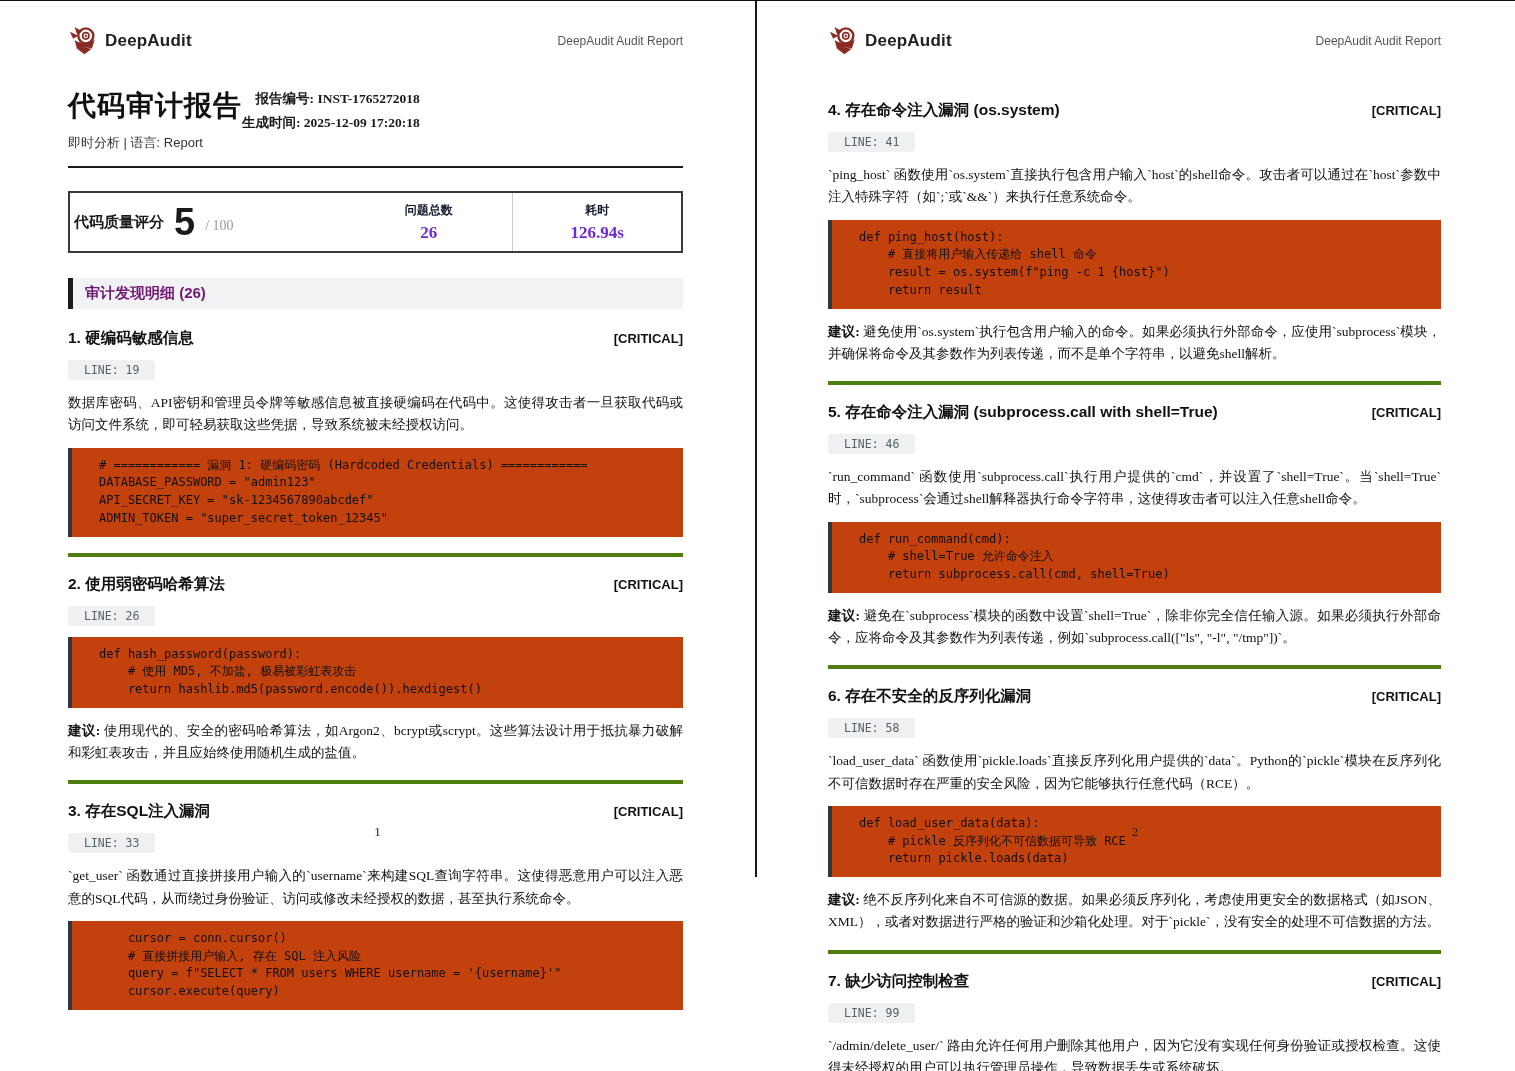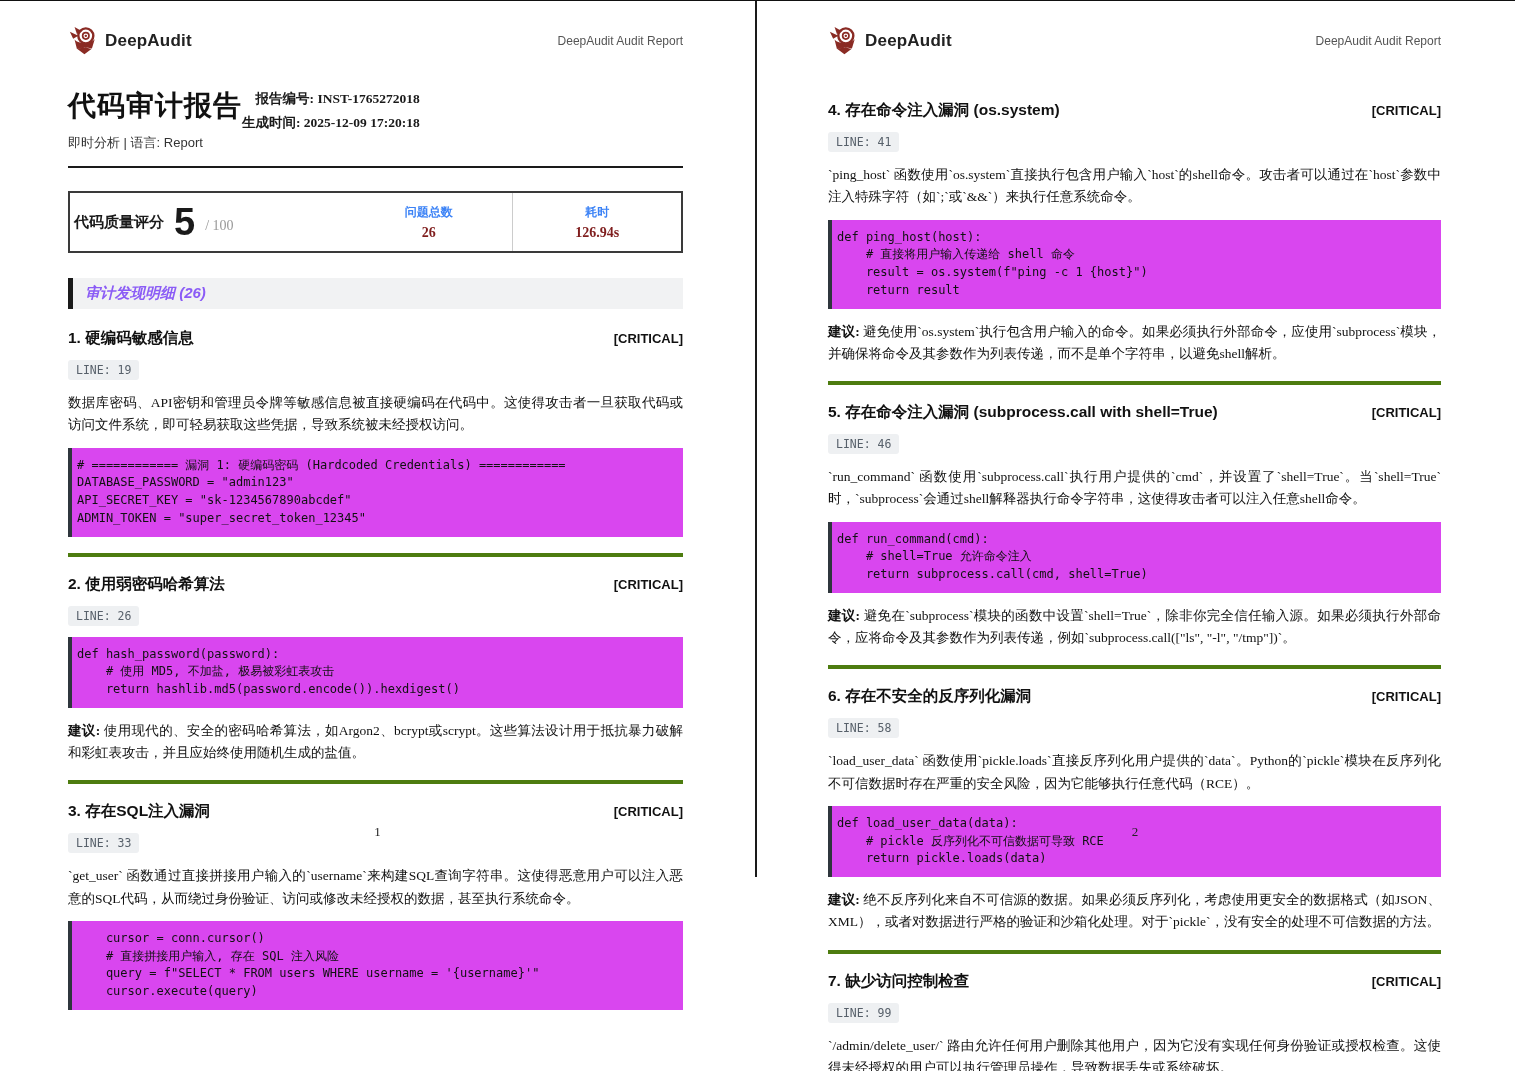--- a/index.html
+++ b/index.html
@@ -36,37 +36,37 @@
   .head-rule { margin-top:14px; border:none; border-top:2.5px solid #1a1a1a; }
 
   
   .score-box { margin-top:23px; border:2px solid #3a3a3a; height:62px; display:flex; align-items:stretch; }
   .score-main { flex:0 0 45%; display:flex; align-items:center; padding-left:4px; gap:10px; }
   .score-label { font-family:"Liberation Serif", serif; font-weight:bold; font-size:15px; }
   .score-value { font-size:38px; font-weight:bold; line-height:1; }
   .score-denom { font-family:"Liberation Serif", serif; font-size:14px; color:#999; align-self:center; margin-top:8px; }
   .stat { flex:1; display:flex; flex-direction:column; justify-content:center; align-items:center; gap:4px; }
   .stat + .stat { border-left:1px solid #ccc; }
-  .stat-label { font-family:"Liberation Serif", serif; font-size:12px; font-weight:bold; color:#3b82f6; }
-  .stat-value { font-family:"Liberation Serif", serif; font-size:14px; font-weight:bold; color:#7f1d1d; }
-
-  
-  .section-bar { margin-top:25px; background:#f1f2f3; border-left:5px solid #1a1a1a; padding:6px 12px; font-size:15px; font-weight:bold; color:#8b5cf6;font-style:italic; }
+  .stat-label { font-family:"Liberation Serif", serif; font-size:12px; font-weight:bold; color:#0f172a; }
+  .stat-value { font-family:"Liberation Serif", serif; font-size:17px; font-weight:bold; color:#6d28d9; }
+
+  
+  .section-bar { margin-top:25px; background:#f1f2f3; border-left:5px solid #1a1a1a; padding:6px 12px; font-size:15px; font-weight:bold; color:#701a75; }
 
   
   .findings { margin-top:2px; }
   .finding { padding:17px 0 16px; border-bottom:4px solid #4d7c0f; }
   .finding.no-border { border-bottom:none; }
   .finding-head { display:flex; justify-content:space-between; align-items:baseline; }
   .finding-title { font-size:15.5px; font-weight:bold; color:#111; }
   .severity { font-size:13px; font-weight:bold; color:#111; }
   .line-badge { display:inline-block; margin-top:11px; background:#eef0f2; color:#57606a;
-    font-family:"DejaVu Sans Mono", monospace; font-size:11.5px; padding:3px 8px; border-radius:3px; }
+    font-family:"DejaVu Sans Mono", monospace; font-size:11.5px; padding:3px 16px; border-radius:3px; }
   .desc { margin-top:12px; font-family:"Liberation Serif", serif; font-size:13.5px; line-height:1.65; text-align:justify; color:#111; }
-  .code-block { margin-top:11px; background:#d946ef; border-left:4px solid #2f363d; padding:9px 5px; }
+  .code-block { margin-top:11px; background:#c2410c; border-left:4px solid #2f363d; padding:9px 27px; }
   .code-block code { display:block; font-family:"DejaVu Sans Mono", monospace; font-size:12px; line-height:1.48; white-space:pre; color:#111; }
   .suggestion { margin-top:12px; font-family:"Liberation Serif", serif; font-size:13.5px; line-height:1.65; text-align:justify; color:#111; }
   .suggestion b { font-weight:bold; }
 
   .page-footer { position:absolute; bottom:37px; left:0; right:0; text-align:center;
     font-family:"Liberation Serif", serif; font-size:13px; color:#222; }
 
   .logo-svg { width:30px; height:30px; display:block; }
 </style>
 </head>

